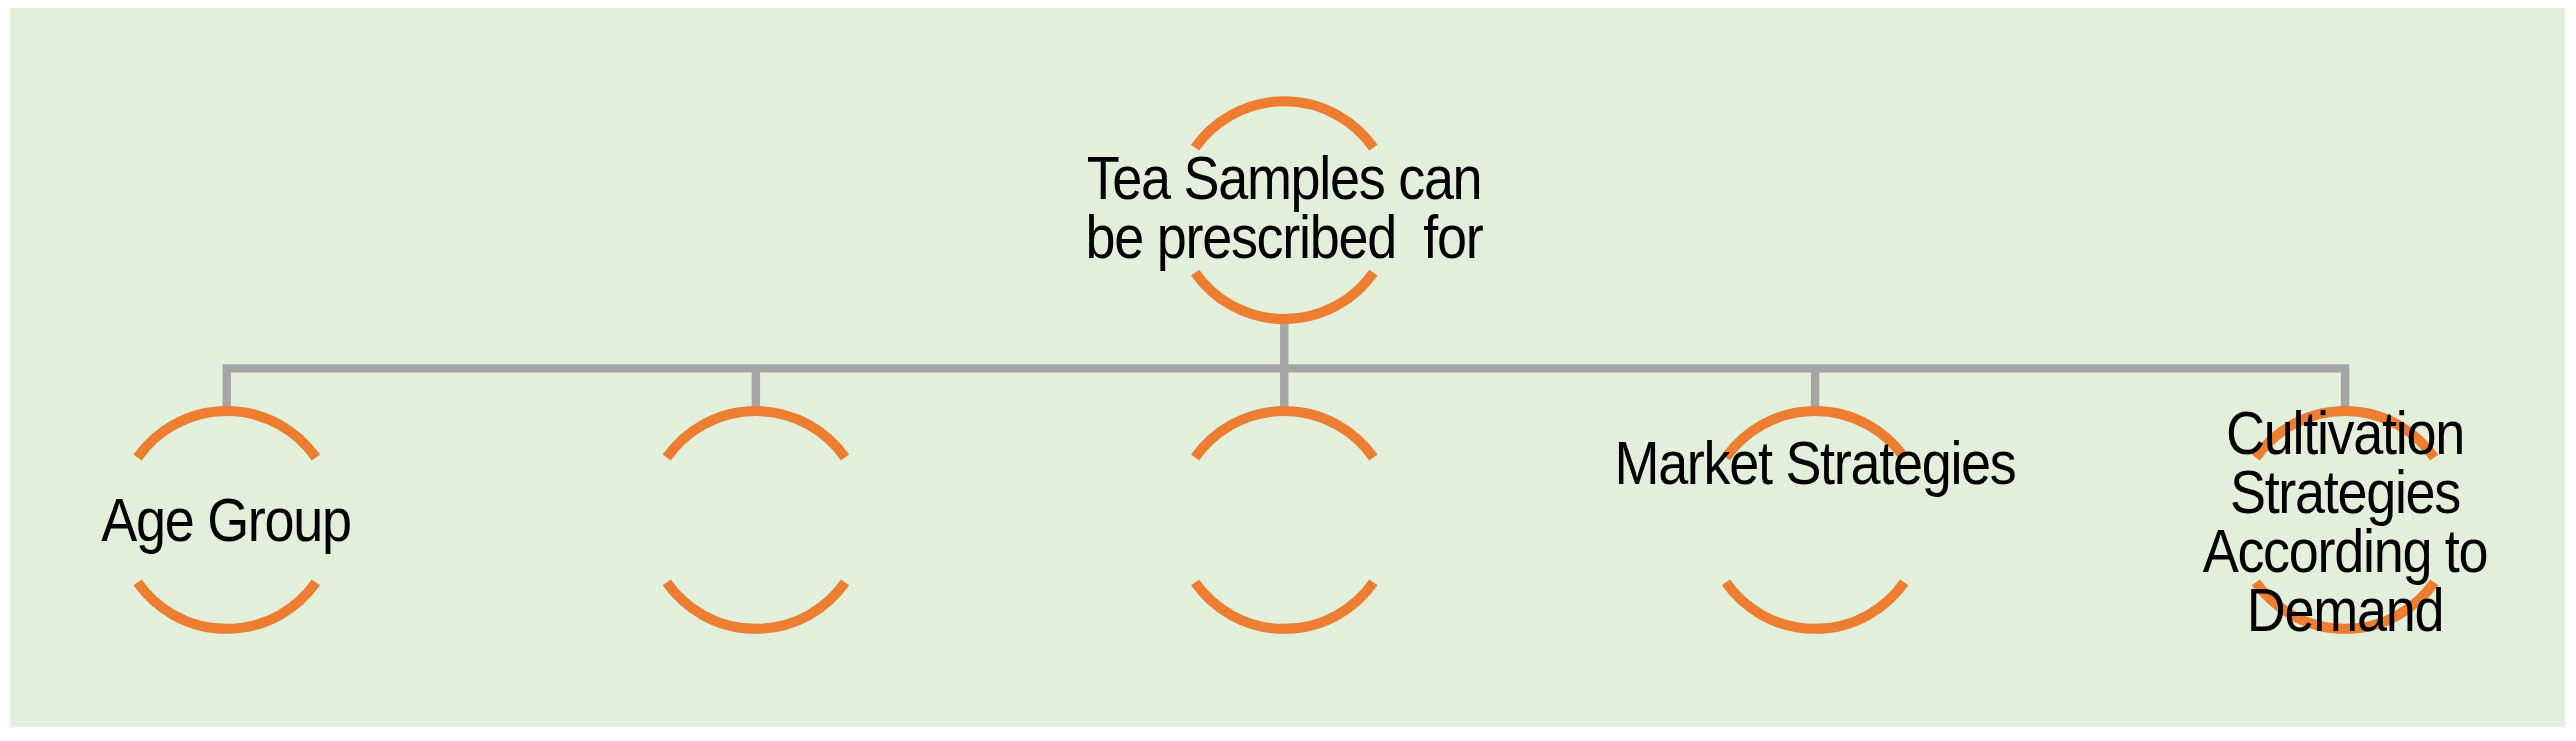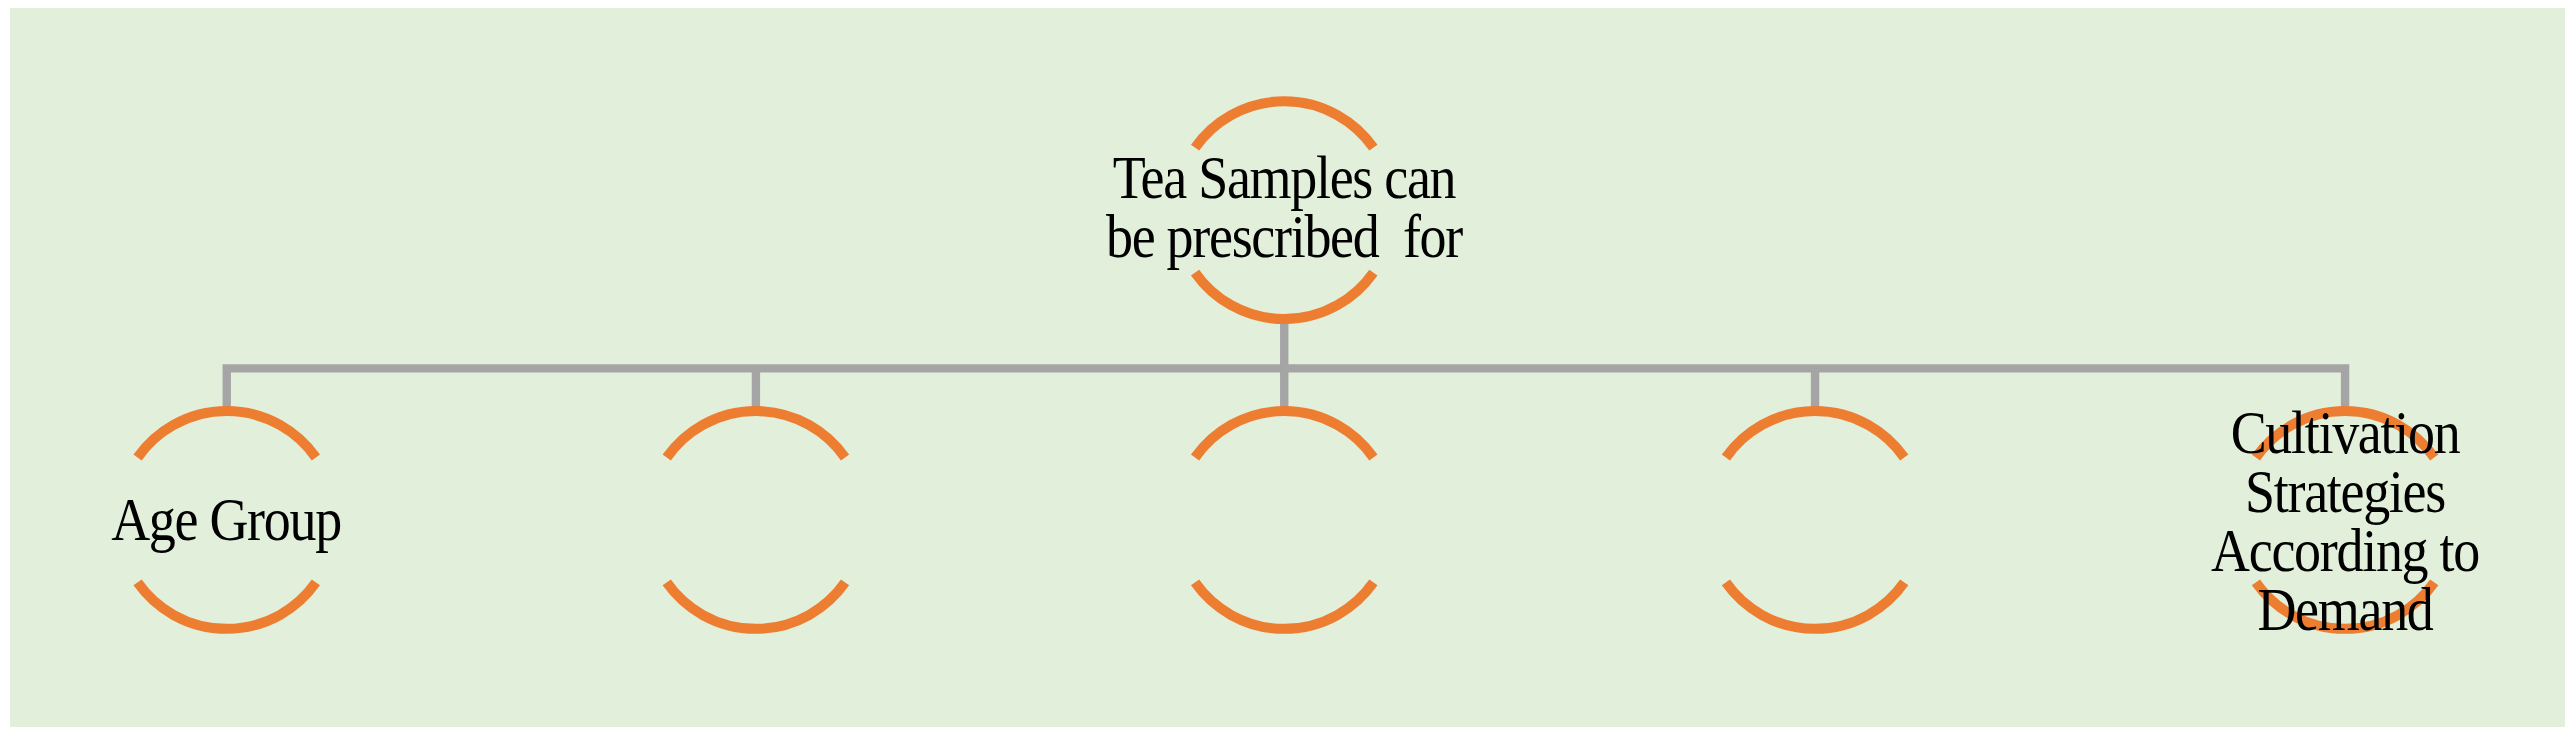--- a/index.html
+++ b/index.html
@@ -9,21 +9,21 @@
     --connector:#A5A5A5;
     --text:#000000;
   }
   *{margin:0;padding:0;box-sizing:border-box;}
   html,body{background:var(--page-background);}
   .stage{
     position:relative;
     width:2576px;height:741px;
     background:var(--page-background);
     overflow:hidden;
-    font-family:Liberation Serif, serif;
+    font-family:Liberation Sans, sans-serif;
     border-radius:8px;
   }
   .panel{
     position:absolute;
     left:10px;top:8.4px;
     width:2555px;height:719px;
     background:var(--background-panel);
   }
   svg.links{
     position:absolute;left:0;top:0;
@@ -97,20 +97,21 @@
     <div class="line"><span>be prescribed  for</span></div>
   </div>
 
   <div class="node" style="left:-67px;top:491px">
     <div class="line"><span>Age Group</span></div>
   </div>
 
 
 
   <div class="node" style="left:1522px;top:434px">
+    <div class="line"><span>Market Strategies</span></div>
   </div>
 
   <div class="node" style="left:2052px;top:404px">
     <div class="line"><span>Cultivation</span></div>
     <div class="line"><span>Strategies</span></div>
     <div class="line"><span>According to</span></div>
     <div class="line"><span>Demand</span></div>
   </div>
 
 </div>

